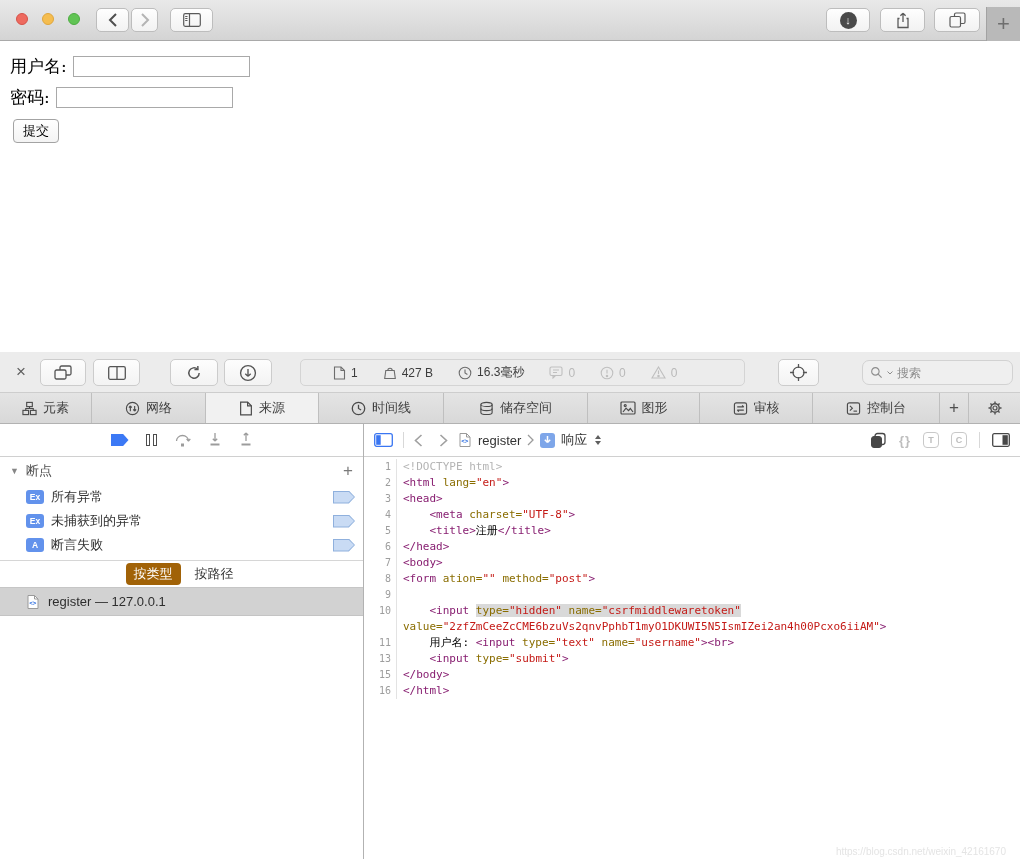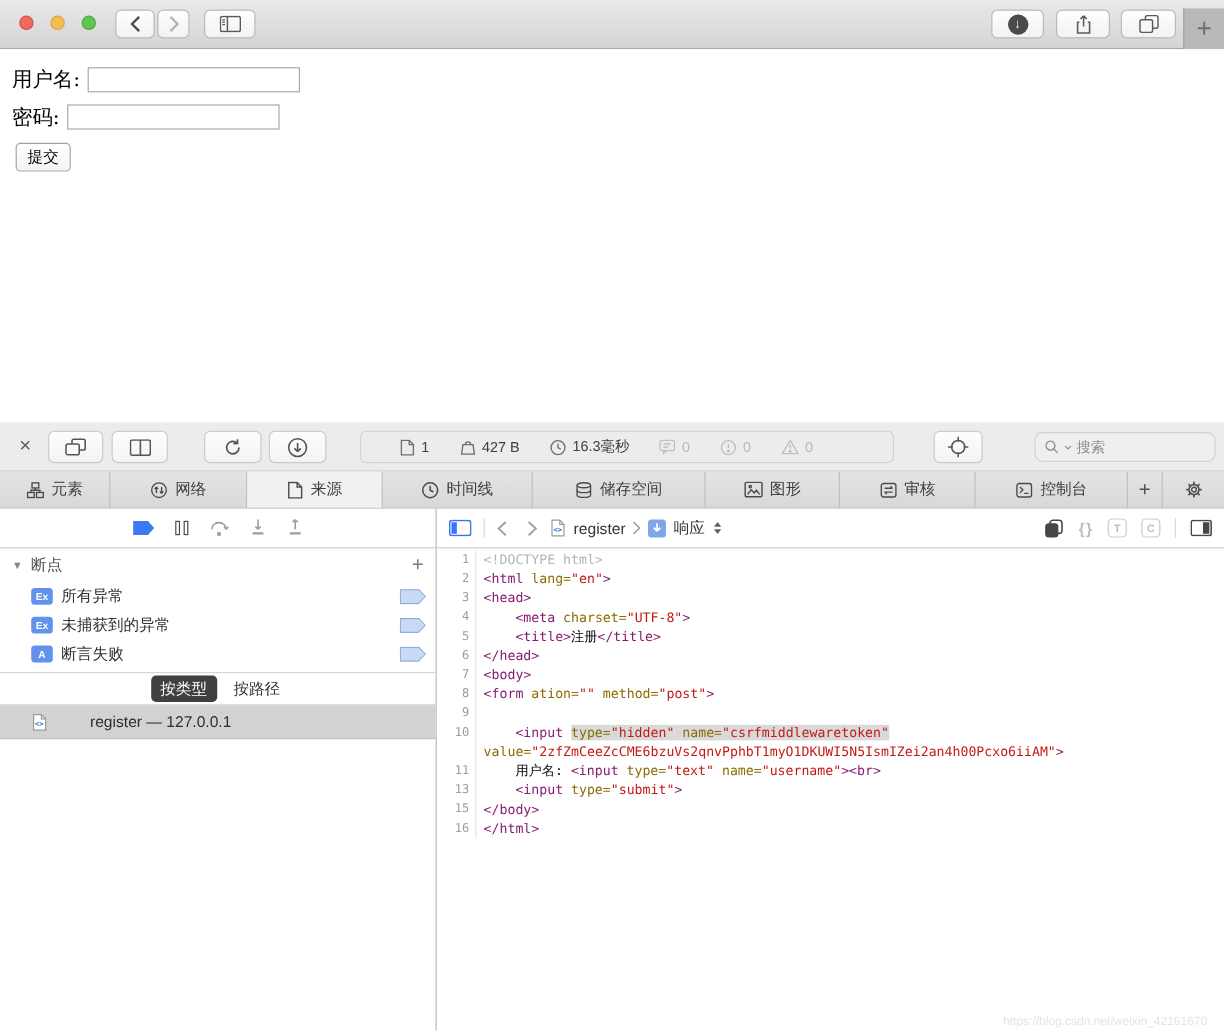--- a/index.html
+++ b/index.html
@@ -84,24 +84,24 @@
   .sec-add { font-size:17px; color:#7a7a7a; font-weight:300; }
   .bp-item { height:24px; display:flex; align-items:center; padding-left:26px; padding-right:8px; }
   .bp-badge { width:18px; height:14px; background:#6292ec; border-radius:3px; color:#fff; font-size:8.5px;
     font-weight:bold; display:flex; align-items:center; justify-content:center; margin-right:7px; }
   .bp-label { font-size:13px; color:#333; flex:1; }
   .bp-flag-light { width:22px; height:13px; background:#8fb0dd; clip-path:polygon(0 0,72% 0,100% 50%,72% 100%,0 100%); position:relative; }
   .bp-flag-light i { position:absolute; left:1px; top:1px; right:1px; bottom:1px; background:#c9dbf4;
     clip-path:polygon(0 0,72% 0,100% 50%,72% 100%,0 100%); display:block; }
   .filterbar { margin-top:3px; height:28px; border-top:1px solid #d6d6d6; border-bottom:1px solid #c6c6c6;
     display:flex; align-items:center; justify-content:center; gap:10px; }
-  .seg-on { background:#404040; color:#fff; font-size:13px; border-radius:4px; padding:2px 8px; }
+  .seg-on { background:#a16207; color:#fff; font-size:13px; border-radius:4px; padding:2px 8px; }
   .seg-off { color:#333; font-size:13px; padding:2px 4px; }
   .res-row { height:28px; background:#d2d2d2; border-bottom:1px solid #c4c4c4; display:flex; align-items:center; padding-left:26px; gap:8px; }
-  .res-label { font-size:13px; color:#2e2e2e;margin-left:27px; }
+  .res-label { font-size:13px; color:#2e2e2e; }
 
   
   .srcpanel { flex:1; position:relative; background:#fff; display:flex; flex-direction:column; }
   .srcnav { height:33px; border-bottom:1px solid #d0d0d0; display:flex; align-items:center; padding:0 10px; gap:10px; }
   .vdiv { width:1px; height:16px; background:#d8d8d8; }
   .navchev { color:#a0a0a0; display:flex; gap:16px; }
   .crumb { display:flex; align-items:center; gap:6px; font-size:13px; color:#333; }
   .resp-icon { width:15px; height:15px; background:#7ea6e9; border-radius:3px; display:flex; align-items:center; justify-content:center; }
   .stepper { display:flex; flex-direction:column; gap:2px; margin-left:2px; }
   .stepper b { width:0; height:0; border-left:3.5px solid transparent; border-right:3.5px solid transparent; display:block; }

